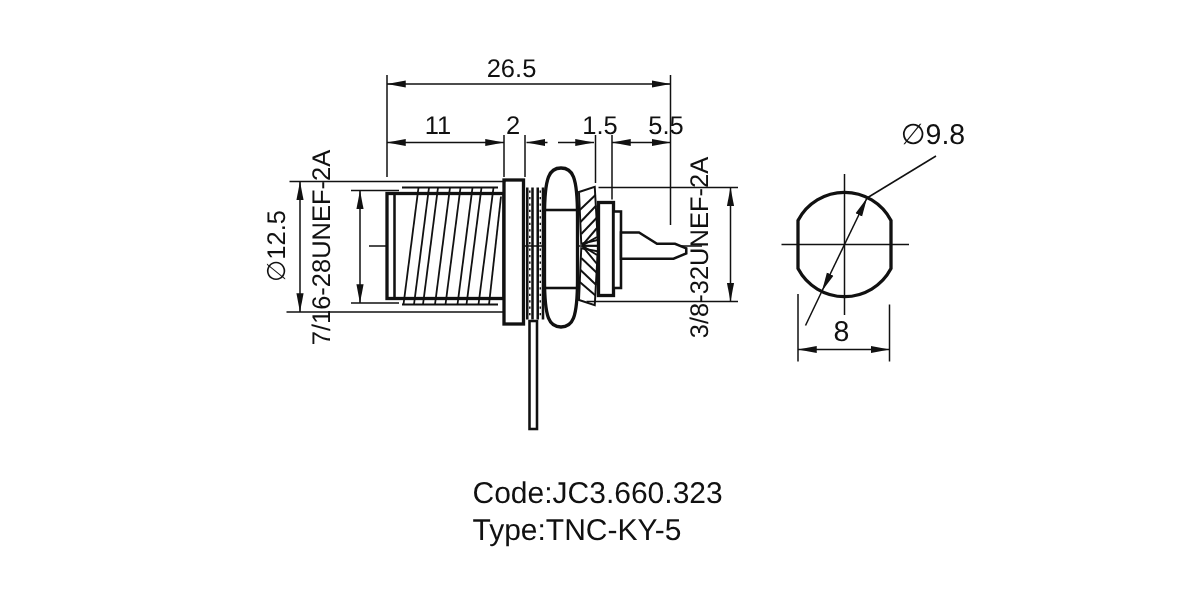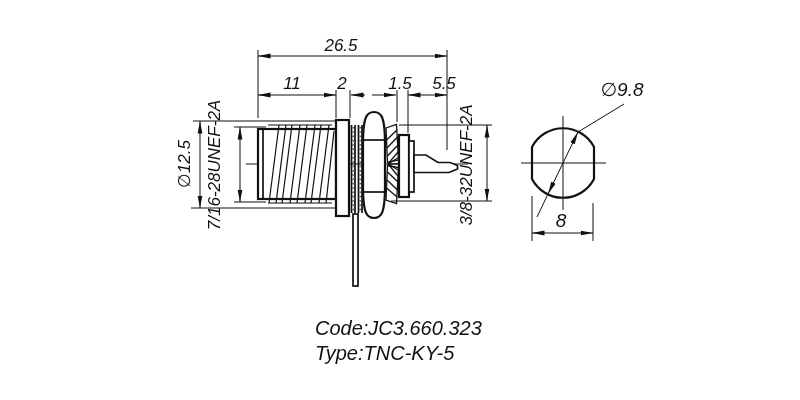--- a/index.html
+++ b/index.html
@@ -1,17 +1,17 @@
 <!DOCTYPE html>
 <html><head>
 <meta charset="utf-8">
 <style>
   html,body{margin:0;padding:0;background:#fff;}
   #stage{position:relative;width:800px;height:400px;background:#fff;overflow:hidden;
-         font-family:"Liberation Sans","DejaVu Sans",sans-serif;font-style:italic;}
+         font-family:"Liberation Sans","DejaVu Sans",sans-serif;}
   svg text{font-family:"Liberation Sans","DejaVu Sans",sans-serif;fill:#111;}
   .dimtxt{font-size:17px;}
   .bigtxt{font-size:19px;}
   .thickf{stroke:#111;stroke-width:2.2;fill:#fff;}
   .mid{stroke:#111;stroke-width:1.7;fill:none;}
   .midf{stroke:#111;stroke-width:1.7;fill:#fff;}
   .thin{stroke:#111;stroke-width:1;fill:none;}
   .dim{stroke:#111;stroke-width:1;fill:none;}
   .hatch{stroke:#111;stroke-width:1.2;fill:none;}
   .whatch{stroke:#111;stroke-width:1.3;fill:none;}

